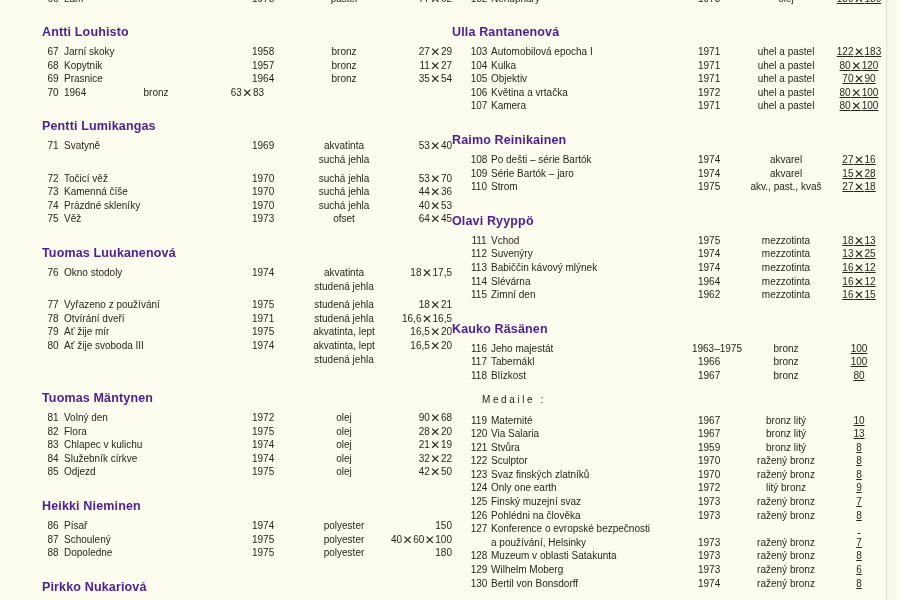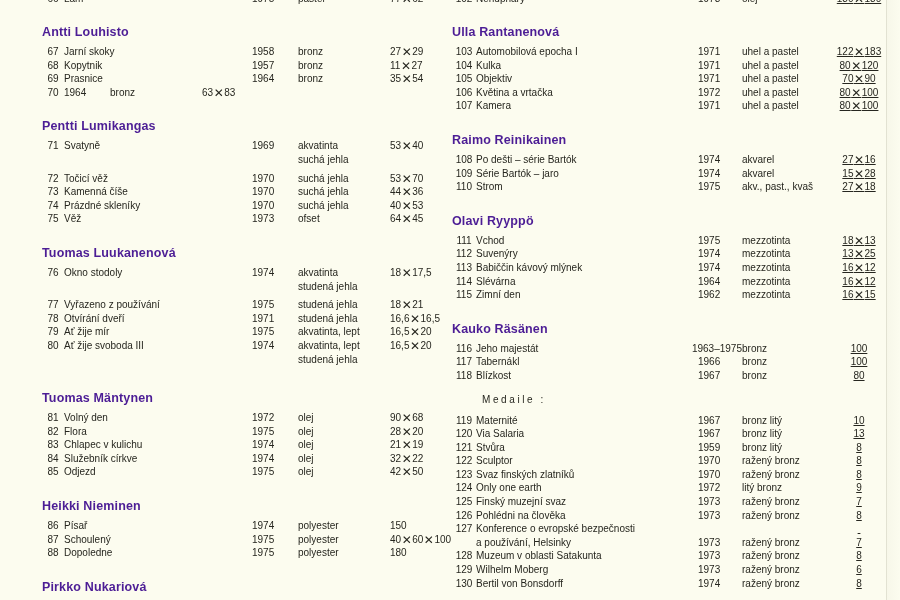--- a/index.html
+++ b/index.html
@@ -91,28 +91,28 @@
   .c-title {
     flex: 1 1 auto;
     white-space: normal;
   }
   .c-year {
     flex: 0 0 46px;
     text-align: left;
   }
   .c-mat {
     flex: 0 0 92px;
-    text-align: left;
+    text-align: center;
   }
   .c-dim {
     flex: 0 0 62px;
-    text-align: left;
+    text-align: right;
   }
   
-  .col-right .c-num  { width: 24px; flex: 0 0 24px; }
+  .col-right .c-num  { width: 24px; flex: 0 0 24px; margin-left: 15px; }
   .col-right .c-year { flex: 0 0 44px; }
   .col-right .c-mat  { flex: 0 0 88px; }
   .col-right .c-dim  { flex: 0 0 58px; text-align: center; text-decoration: underline; }
 
   .times {
     font-size: 12px;
     line-height: 10px;
     padding: 0 0.5px;
     position: relative;
     top: 1px;

